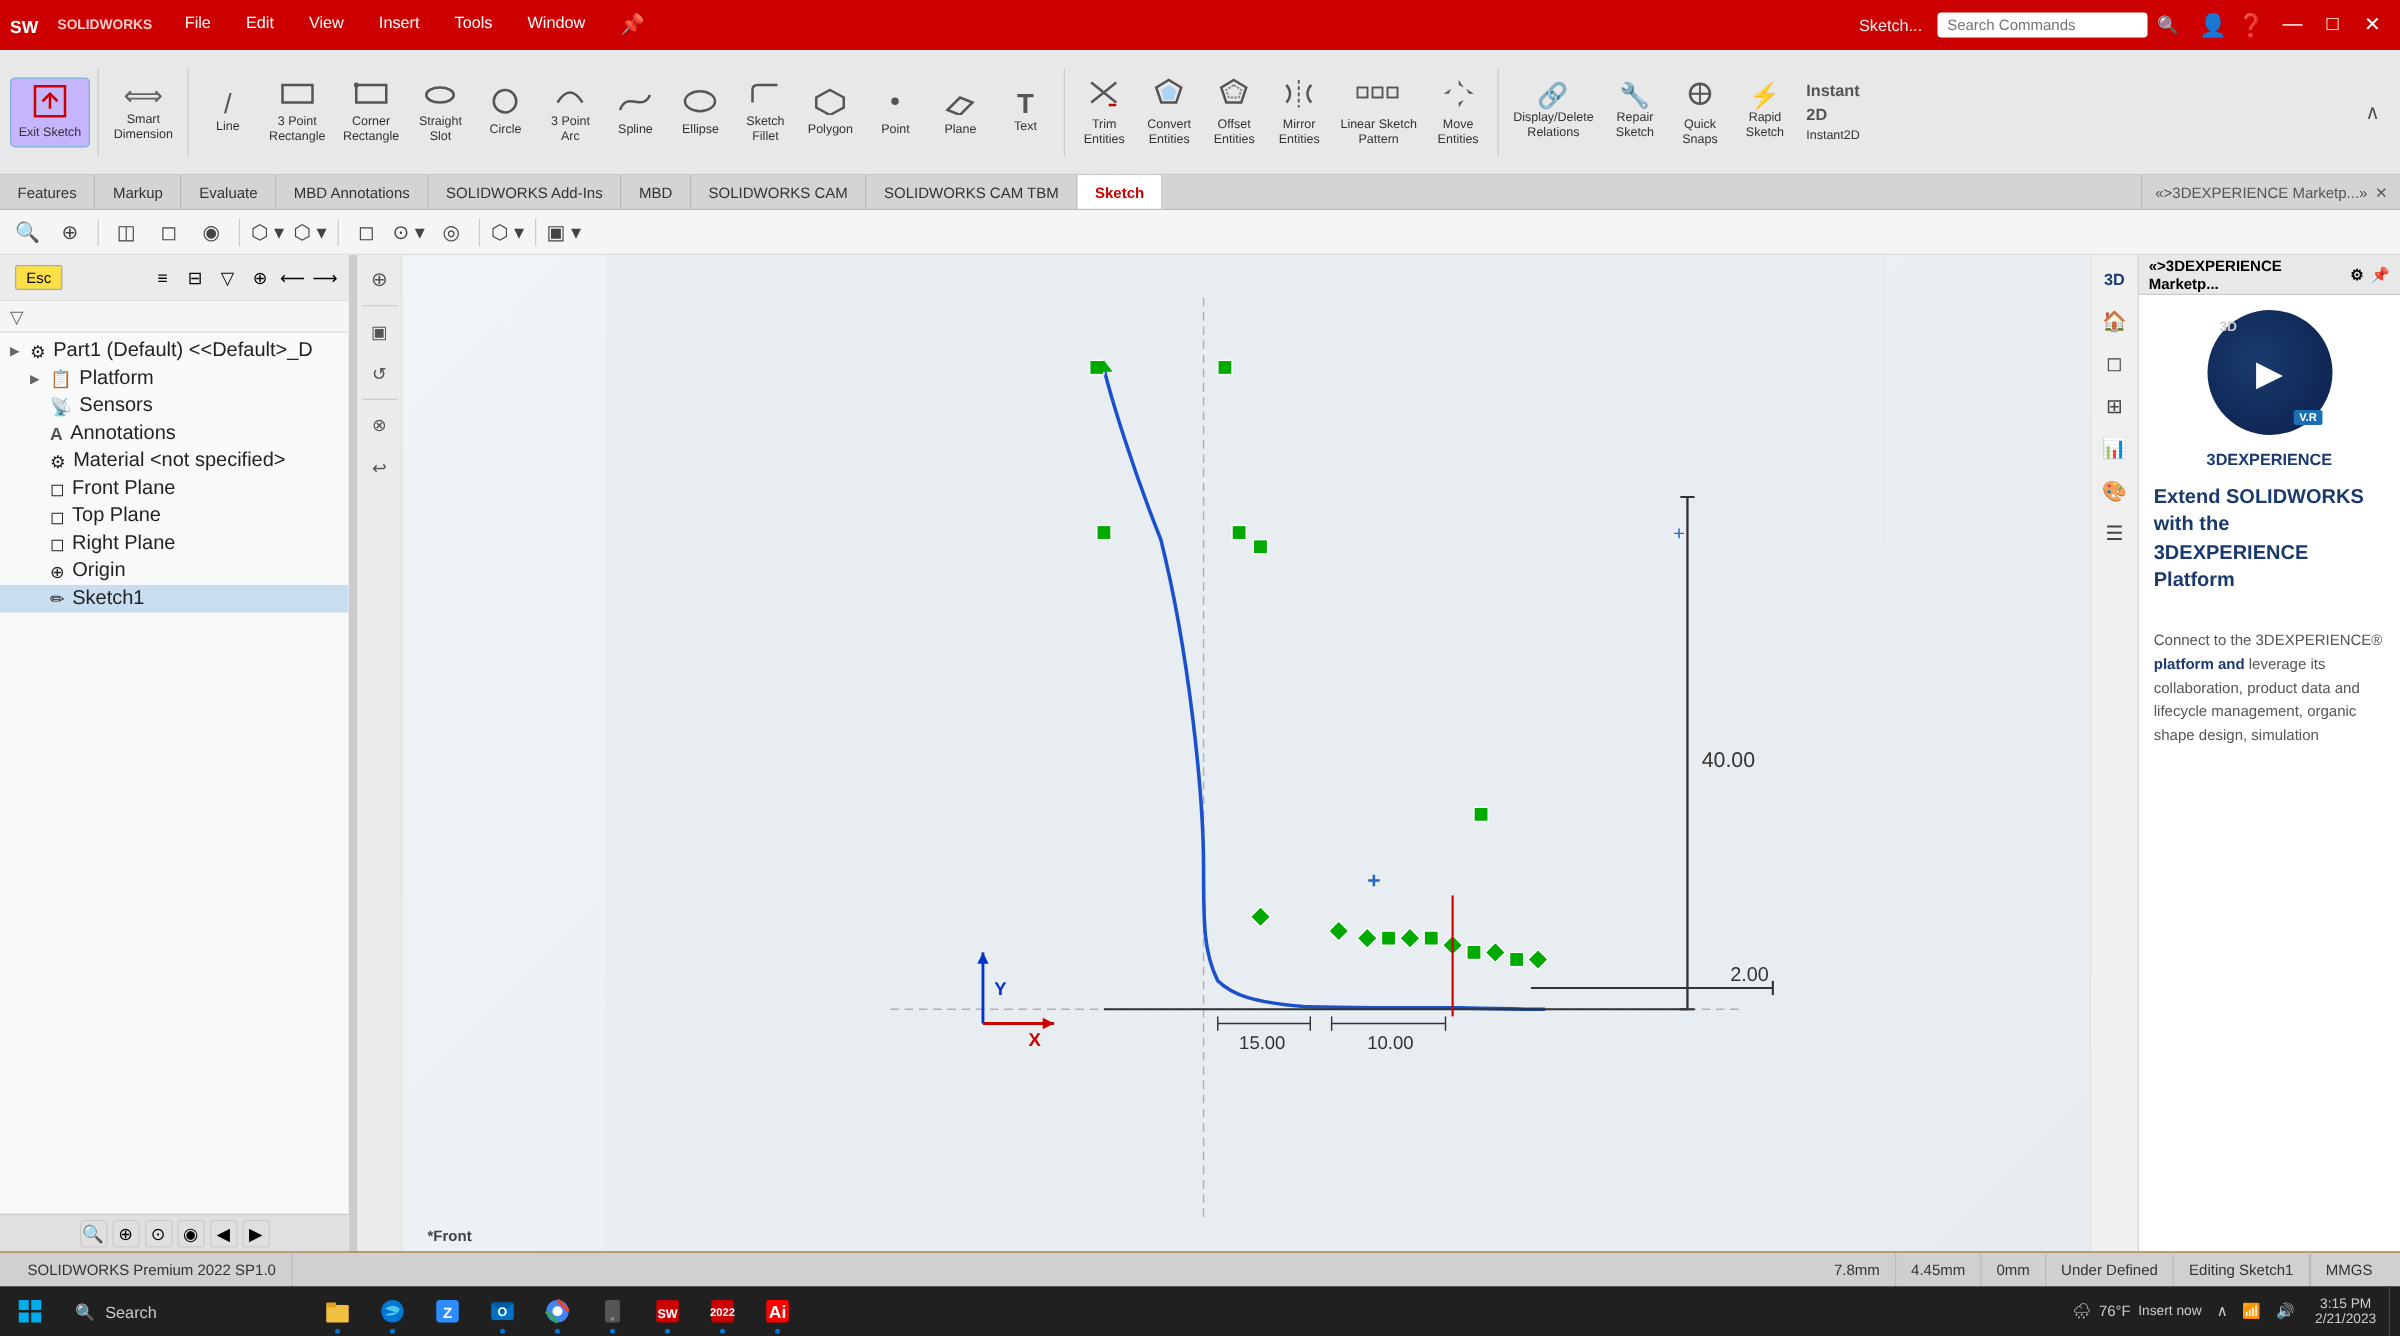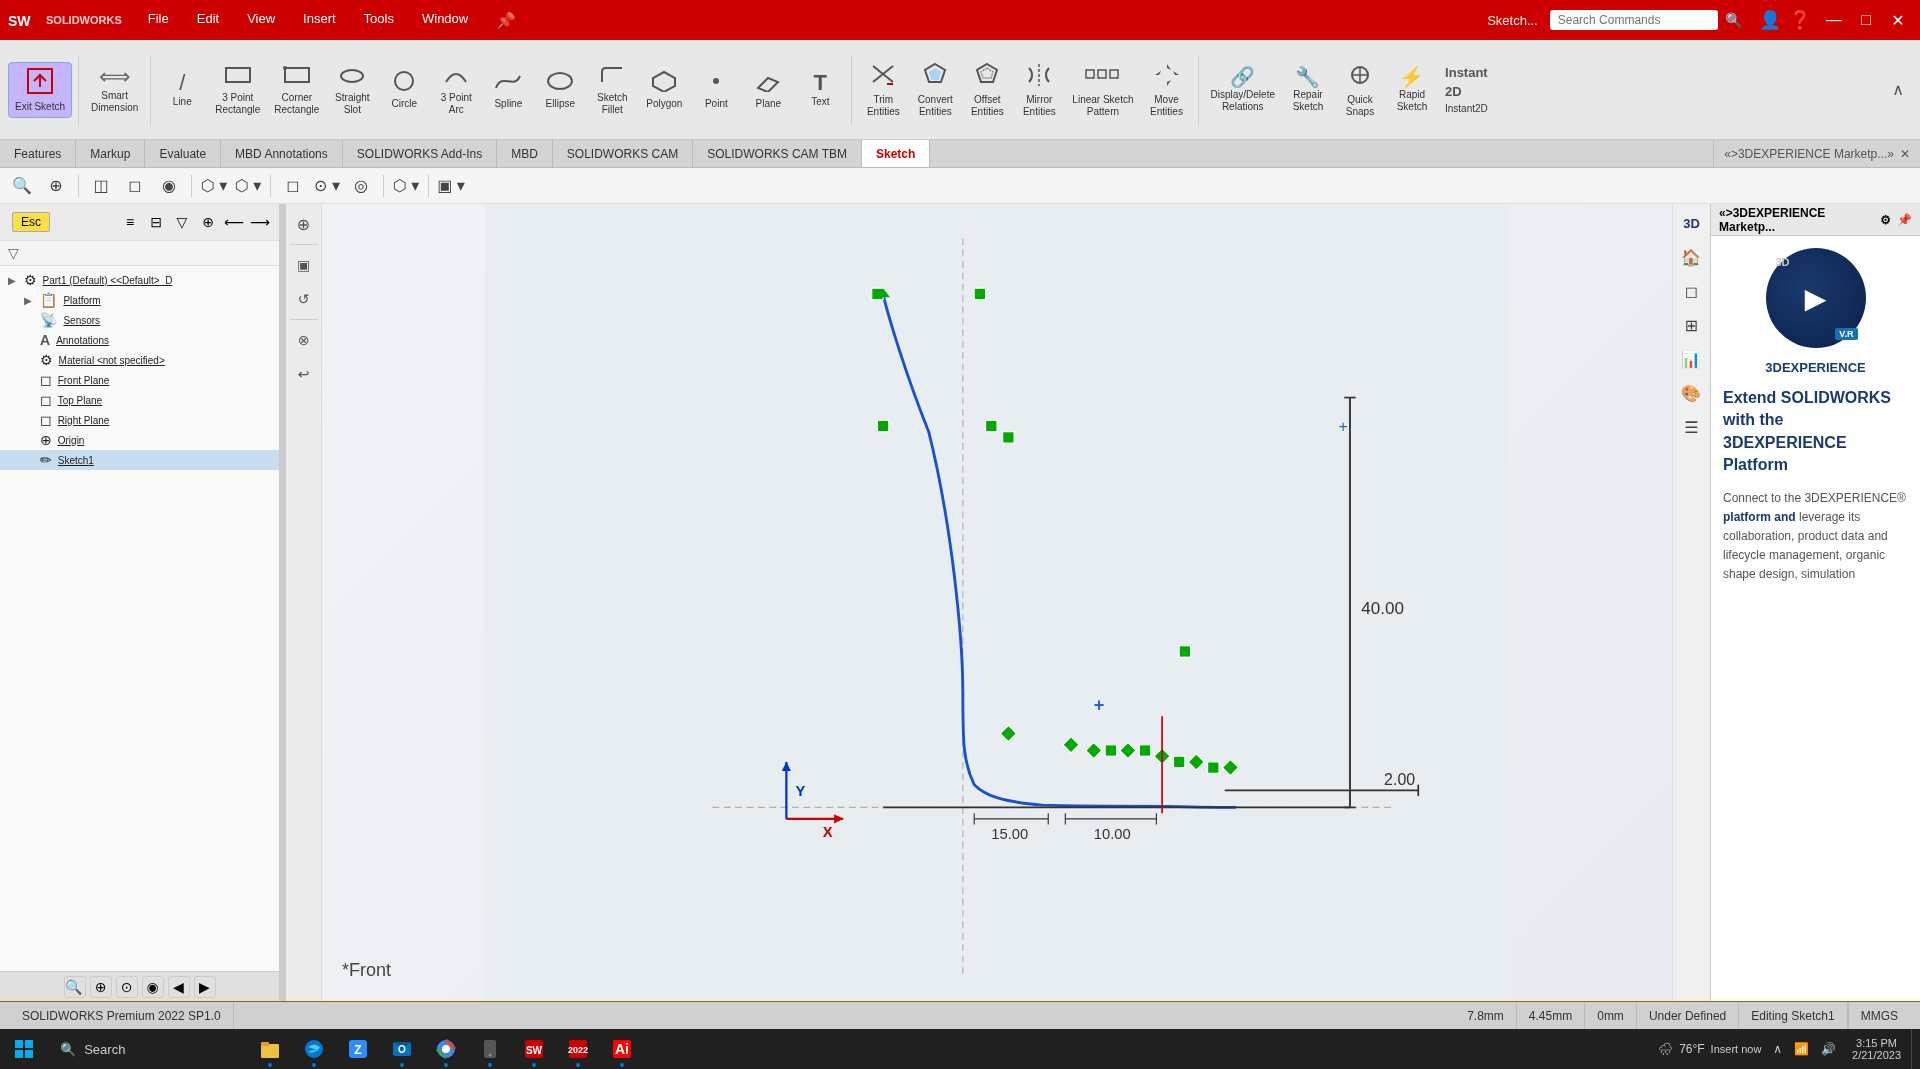--- a/index.html
+++ b/index.html
@@ -108,45 +108,45 @@
       display: flex;
       align-items: center;
       padding: 2px 8px;
       cursor: pointer;
       font-size: 12px;
       color: #222;
     }
     .tree-item.selected { background: #c8ddf0; }
     .tree-arrow { font-size: 10px; color: #666; margin-right: 4px; width: 12px; }
     .tree-icon { font-size: 14px; margin-right: 6px; }
-    .tree-label { font-size: 10px; text-decoration: underline; }
+    .tree-label { font-size: 16px; }
 
     #left-panel-footer {
       height: 30px;
       background: #e0e0e0;
       border-top: 1px solid #ccc;
       display: flex;
       align-items: center;
       justify-content: center;
     }
     .resize-handle { width: 6px; background: #ccc; cursor: col-resize; }
 
     
     #canvas-area {
       flex: 1;
       background: linear-gradient(135deg, #f0f4f8 0%, #e8ecf0 100%);
       position: relative;
       overflow: hidden;
     }
     #canvas-view-name {
       position: absolute;
-      bottom: 20px;
+      bottom: 5px;
       left: 20px;
-      font-size: 18px;
-      font-weight: 400;
+      font-size: 12px;
+      font-weight: 700;
       color: #444;
     }
 
     
     #sketch-svg {
       position: absolute;
       top: 0; left: 0; width: 100%; height: 100%;
     }
 
     
@@ -193,21 +193,21 @@
       right: 8px;
       background: #1a6eb5;
       color: white;
       font-size: 9px;
       padding: 1px 4px;
       border-radius: 2px;
       font-weight: bold;
     }
     .exp-logo-circle .three-d { position: absolute; top: 8px; left: 10px; color: #ccc; font-size: 11px; font-weight: bold; }
     .exp-brand { text-align: center; font-size: 13px; font-weight: bold; color: #1a3a6e; margin-bottom: 12px; }
-    .exp-title { font-size: 16px; font-weight: bold; color: #1a3a6e; line-height: 1.4; margin-bottom: 12px; }
+    .exp-title { font-size: 16px; font-weight: bold; color: #1a3a6e; line-height: 1.4; margin-bottom: 26px; }
     .exp-desc { font-size: 12px; color: #555; line-height: 1.6; }
     .exp-desc .highlight { font-weight: bold; color: #1a3a6e; }
 
     
     #right-icons {
       width: 38px;
       background: #f0f0f0;
       border-left: 1px solid #ddd;
       display: flex;
       flex-direction: column;

